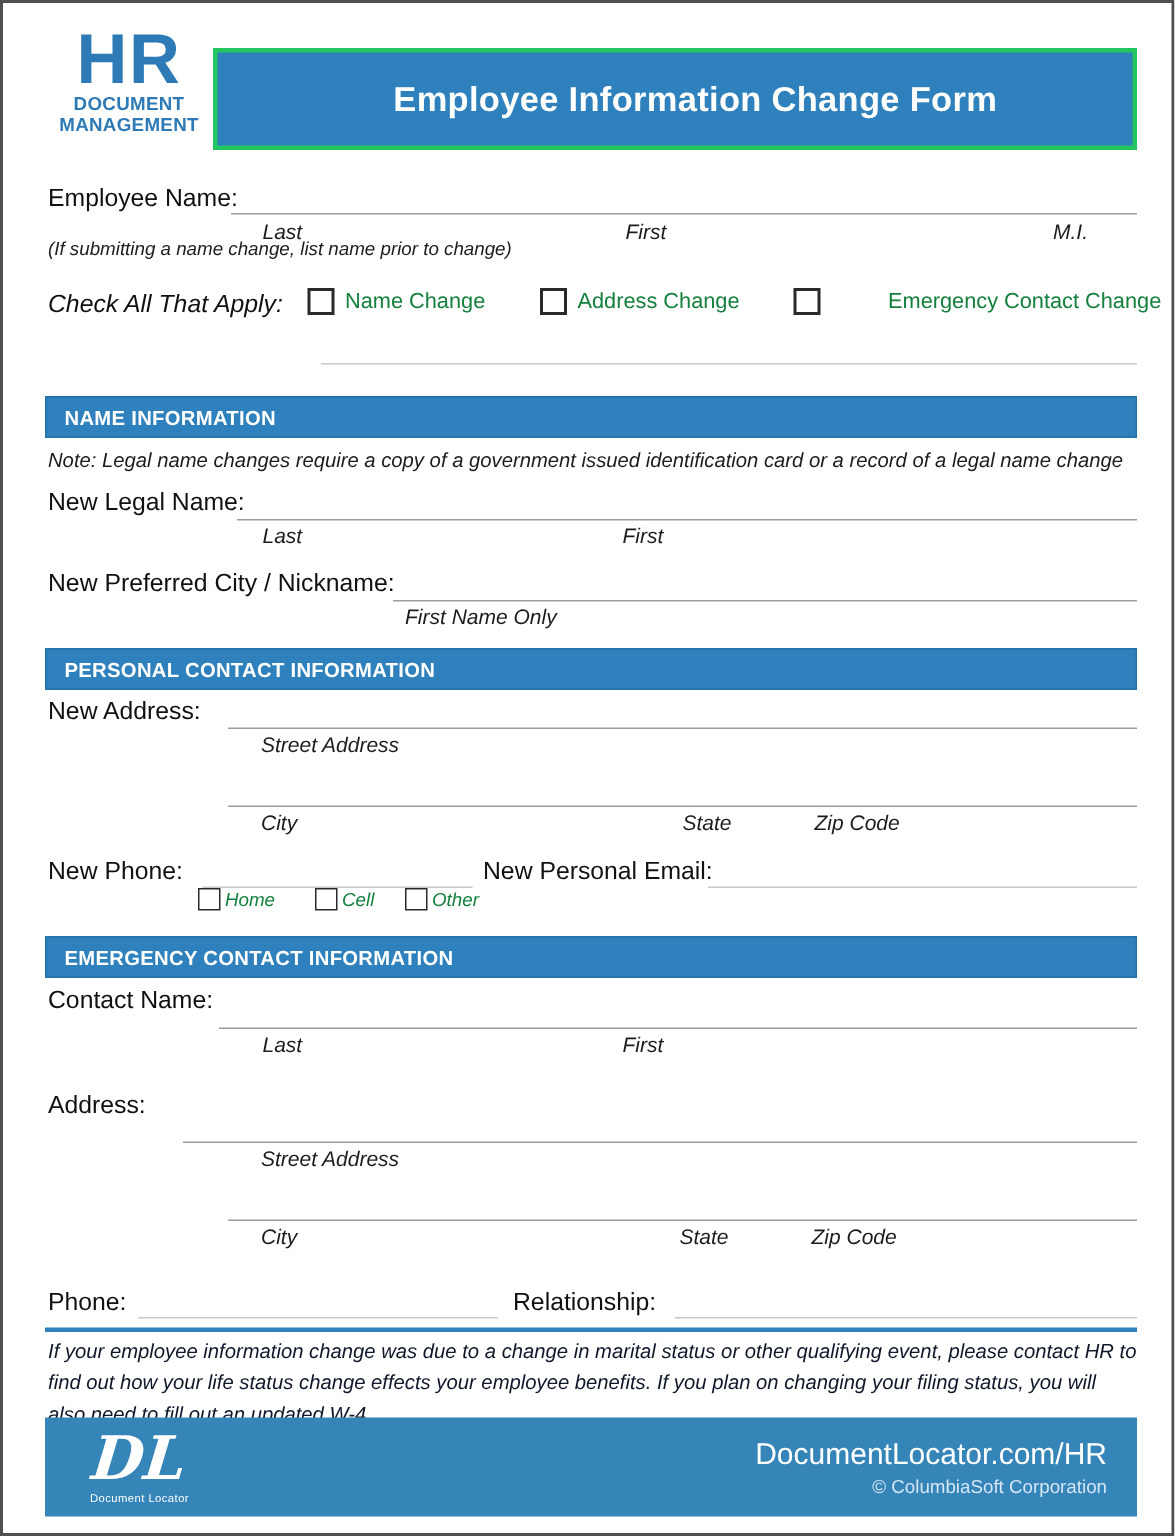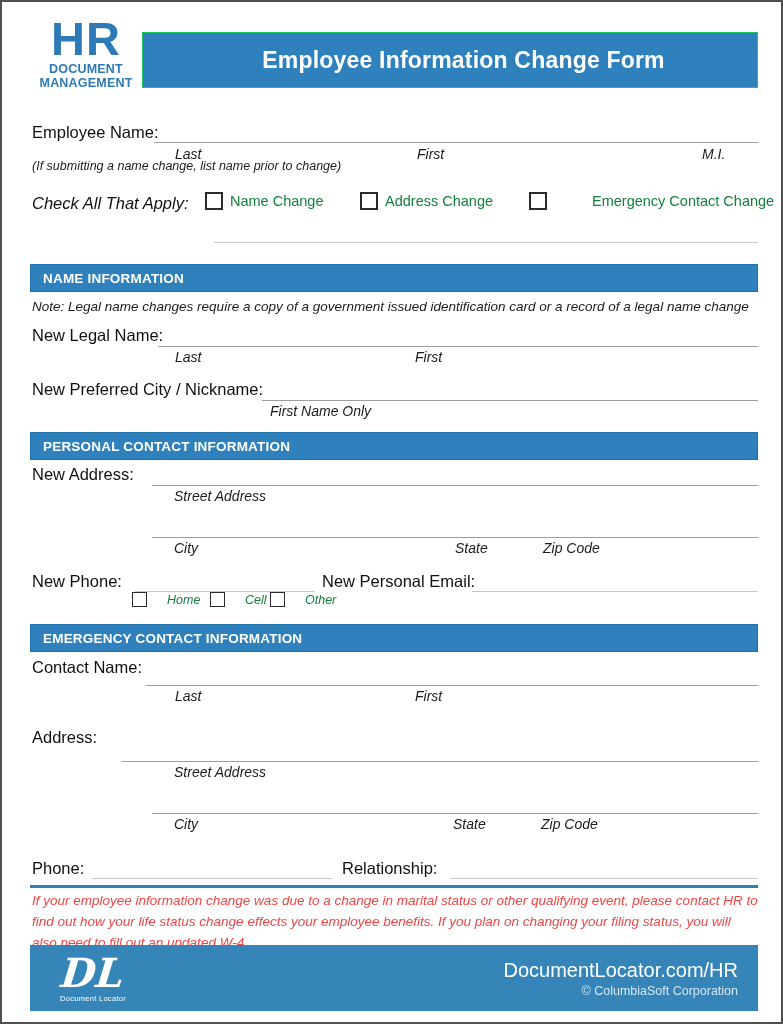--- a/index.html
+++ b/index.html
@@ -17,22 +17,22 @@
 
   
   .hr-logo {
     position: absolute; left: 33px; top: 14px; width: 102px;
     text-align: center; color: #2d7ab6;
   }
   .hr-logo .acronym { font-size: 47px; font-weight: bold; line-height: 46px; letter-spacing: 1px; }
   .hr-logo .sub { font-size: 12.5px; font-weight: bold; line-height: 14px; letter-spacing: 0.2px; }
 
   .banner {
-    position: absolute; left: 140px; top: 30px; width: 616px; height: 56px;
-    background: #2e81bc; border: 1px solid #22c55e;
+    position: absolute; left: 140px; top: 30px; width: 616px; height: 68px;
+    background: #2e81bc; border: 3px solid #22c55e;
     display: flex; align-items: center; justify-content: center; padding-left: 27px;
   }
   .banner .title { color: #ffffff; font-size: 23px; font-weight: bold; letter-spacing: 0.2px; }
 
   
   .lbl   { position: absolute; font-size: 16.5px; color: #111; white-space: nowrap; }
   .lbl-i { position: absolute; font-size: 16.5px; font-style: italic; color: #111; white-space: nowrap; }
   .cap   { position: absolute; font-size: 14px; font-style: italic; color: #1c1c1c; white-space: nowrap; }
   .note  { position: absolute; font-size: 13.5px; font-style: italic; color: #1c1c1c; }
   .fline { position: absolute; border-bottom: 1px solid #9d9d9d; height: 1px; }
@@ -42,29 +42,29 @@
     position: absolute; left: 28px; width: 728px; height: 28px;
     background: #2e81bc; border: 1px solid #2372a7;
     display: flex; align-items: center; padding-left: 12px;
   }
   .secbar .sectitle { color: #ffffff; font-size: 13.5px; font-weight: bold; letter-spacing: 0.2px; }
 
   .cbgroup { position: absolute; display: flex; align-items: center; gap: 7px; }
   .cbbox   { width: 18px; height: 18px; border: 2px solid #2a2a2a; background: #fff; flex: none; }
   .cbgroup .cblabel { font-size: 14.5px; color: #15803d; white-space: nowrap; }
 
-  .cbgroup.small { gap: 20px; }
+  .cbgroup.small { gap: 3px; }
   .cbgroup.small .cbbox { width: 15px; height: 15px; border-width: 1.5px; }
   .cbgroup.small .cblabel { font-size: 12.5px; font-style: italic; }
 
   .bluerule { position: absolute; left: 28px; width: 728px; height: 3px; background: #2e81bc; }
 
   .footnote {
     position: absolute; left: 30px; top: 888px; width: 726px;
-    font-size: 13.5px; font-style: italic; color: #ef4444; line-height: 21px;
+    font-size: 13.5px; font-style: italic; color: #0f172a; line-height: 21px;
   }
 
   
   .footerbar {
     position: absolute; left: 28px; top: 943px; width: 728px; height: 66px;
     background: #3585b8;
     display: flex; align-items: center; justify-content: space-between;
     padding: 0 20px 0 26px;
   }
   .dl-logo { color: #ffffff; text-align: center; width: 74px; }

